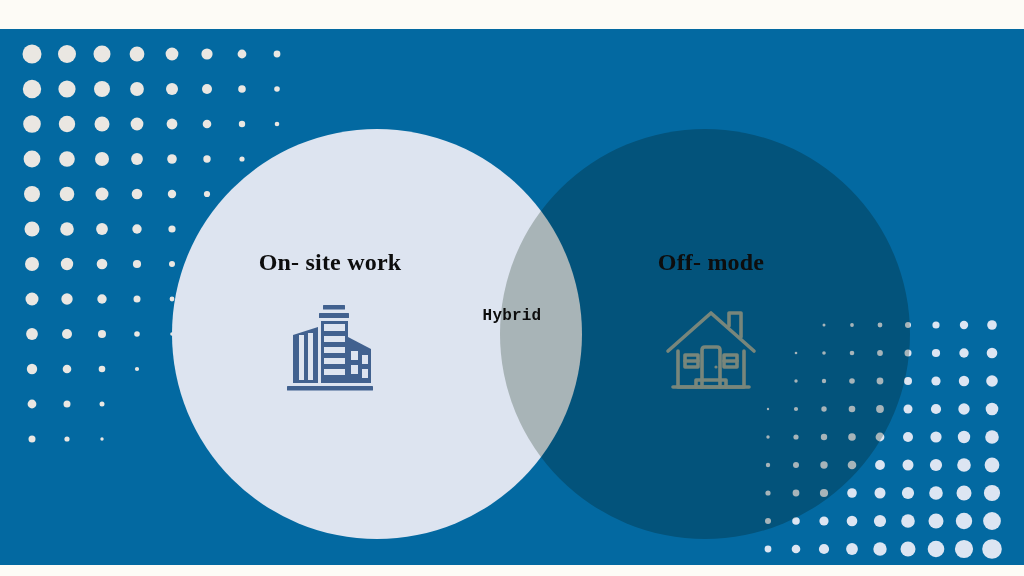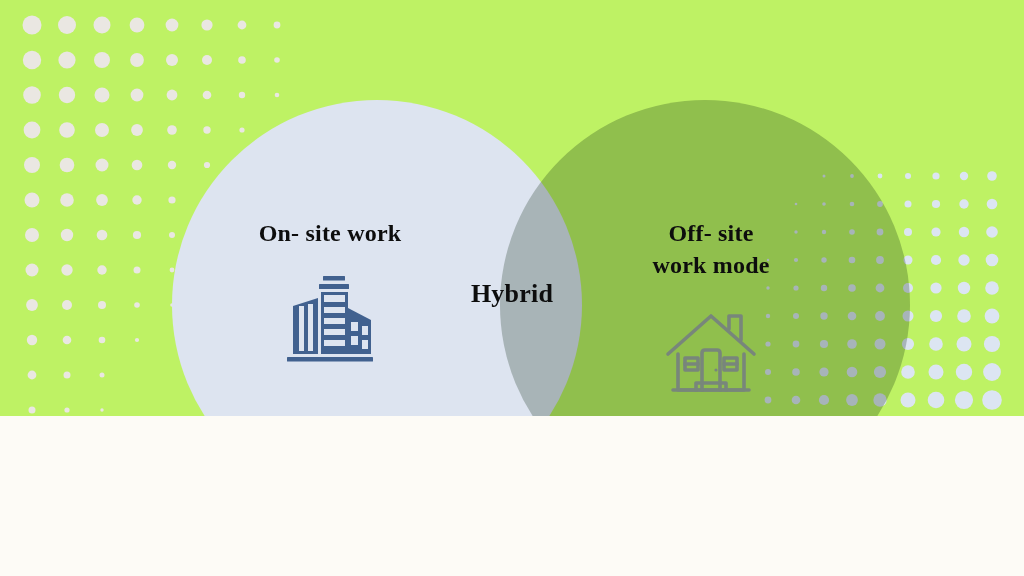--- a/index.html
+++ b/index.html
@@ -9,23 +9,24 @@
   body {
     width: 1024px;
     height: 576px;
     overflow: hidden;
     background: #fdfbf6;
     font-family: "Liberation Serif", "DejaVu Serif", serif;
   }
   #slide {
     position: relative;
     width: 1024px;
-    height: 416px;
-    background: #bef264;
+    height: 536px;
+    background: #0369a1;
     overflow: hidden;
+    margin-top: 29px;
   }
 
   
   .dots {
     position: absolute;
     pointer-events: none;
   }
   .dots svg { display: block; }
 
   #dots-top-left {
@@ -105,22 +106,23 @@
 
   
   #panel-center {
     position: absolute;
     left: 452px;
     top: 277px;
     width: 120px;
     text-align: center;
   }
   #panel-center .panel-title {
-    font-size: 26px;
+    font-size: 16px;
     line-height: 1.33;
+    font-family: Liberation Mono, monospace;
   }
 
   .line2 { display: block; }
 </style>
 </head>
 <body>
 
 <div id="slide">
 
   <div class="dots" id="dots-top-left">
@@ -328,22 +330,21 @@
             <rect x="64" y="62" width="7" height="9"></rect>
             <rect x="75" y="66" width="6" height="9"></rect>
           </g>
         </svg>
       </span>
     </div>
   </div>
 
   <div class="panel" id="panel-right">
     <div class="panel-title">
-      <span>Off- site</span>
-      <span class="line2">work mode</span>
+      <span>Off- mode</span>
     </div>
     <div class="icon-wrap">
       <span>
         <svg width="92" height="82" viewBox="0 0 92 82" xmlns="http://www.w3.org/2000/svg">
           <g fill="none" stroke="#78867b" stroke-width="3.6" stroke-linejoin="round" stroke-linecap="round">
 
             <path d="M3 42 L46 4 L89 42"></path>
 
             <path d="M64 17 L64 4 L76 4 L76 28"></path>
 

